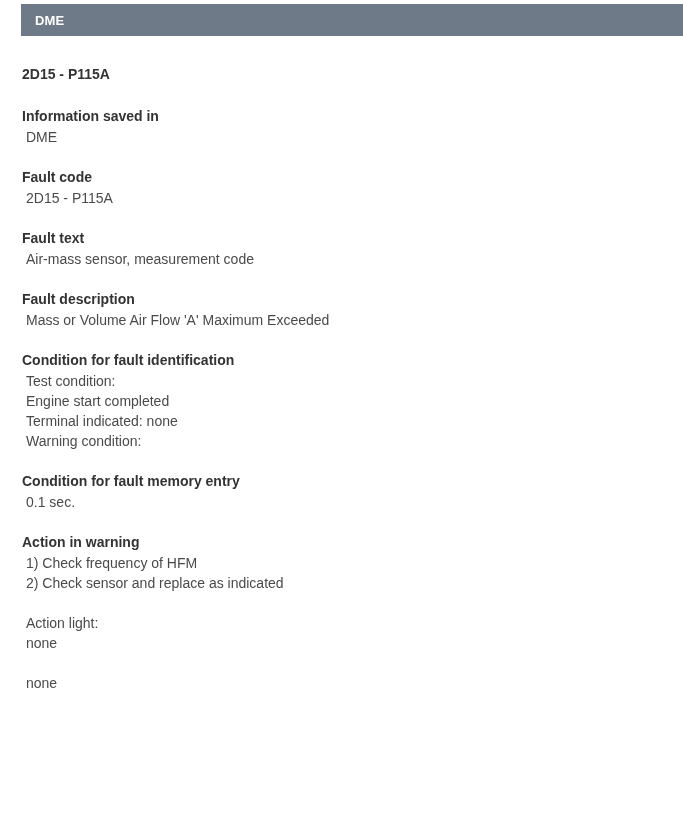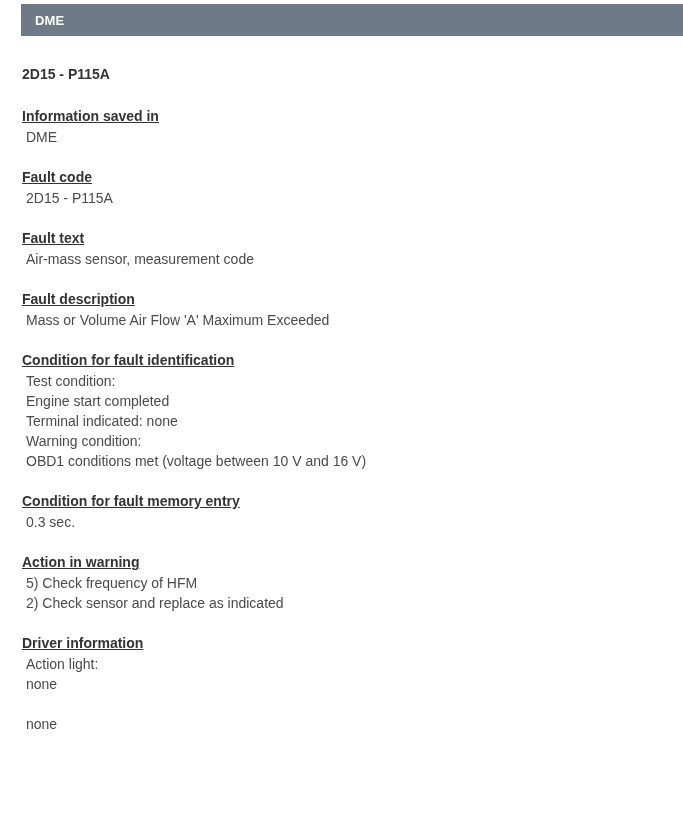--- a/index.html
+++ b/index.html
@@ -39,21 +39,20 @@
     line-height: 20px;
     color: #333333;
   }
   .section {
     margin-bottom: 20px;
   }
   .section-label {
     font-weight: bold;
     line-height: 20px;
     color: #333333;
-    text-decoration: underline;
   }
   .section-lines {
     margin-top: 1px;
   }
   .value-line {
     padding-left: 4px;
     line-height: 20px;
     min-height: 20px;
     color: #4a4a4a;
   }
@@ -99,42 +98,40 @@
       </div>
     </div>
 
     <div class="section">
       <div class="section-label">Condition for fault identification</div>
       <div class="section-lines">
         <div class="value-line">Test condition:</div>
         <div class="value-line">Engine start completed</div>
         <div class="value-line">Terminal indicated: none</div>
         <div class="value-line">Warning condition:</div>
-        <div class="value-line">OBD1 conditions met (voltage between 10 V and 16 V)</div>
       </div>
     </div>
 
     <div class="section">
       <div class="section-label">Condition for fault memory entry</div>
       <div class="section-lines">
-        <div class="value-line">0.3 sec.</div>
+        <div class="value-line">0.1 sec.</div>
       </div>
     </div>
 
     <div class="section">
       <div class="section-label">Action in warning</div>
       <div class="section-lines">
-        <div class="value-line">5) Check frequency of HFM</div>
+        <div class="value-line">1) Check frequency of HFM</div>
         <div class="value-line">2) Check sensor and replace as indicated</div>
       </div>
     </div>
 
 
     <div class="section">
-      <div class="section-label">Driver information</div>
       <div class="section-lines">
         <div class="value-line">Action light:</div>
         <div class="value-line">none</div>
       </div>
     </div>
 
     <div class="section">
       <div class="section-lines">
         <div class="value-line">none</div>
       </div>

